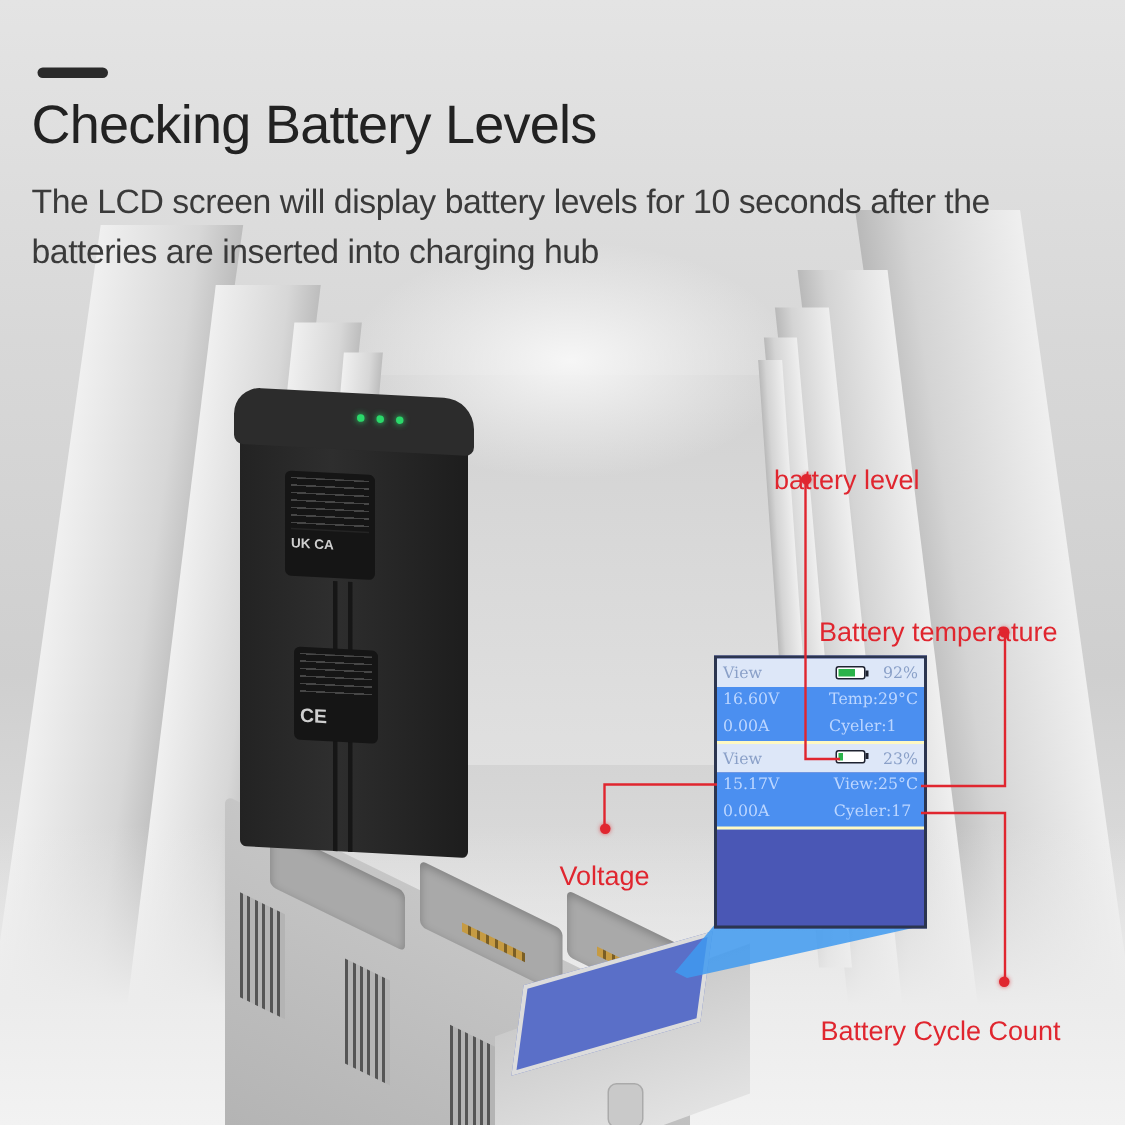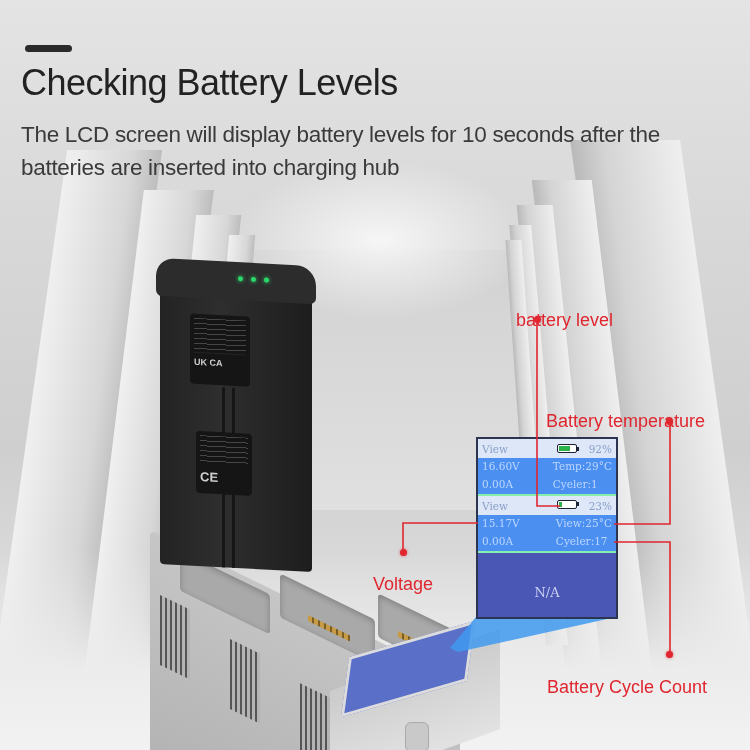--- a/index.html
+++ b/index.html
@@ -57,21 +57,21 @@
 
     .beam { position: absolute; left: 0; top: 0; width: 750px; height: 750px; pointer-events: none; }
 
     
     .lcd { position: absolute; left: 476px; top: 437px; width: 138px; height: 178px;
       border: 2px solid #2b3550; background: #4a57b5; font-family: "DejaVu Serif", serif; }
     .lcd .row-head { height: 19px; background: #dde7f8; color: #8aa0c8; font-size: 10.5px;
       display: flex; align-items: center; justify-content: space-between; padding: 0 4px; box-sizing: border-box; }
     .lcd .row-data { height: 38px; background: #4b8ff0; color: #bcd6ff; font-size: 10.5px;
       padding: 2px 4px; box-sizing: border-box; display: grid; grid-template-columns: 1fr auto;
-      row-gap: 3px; border-bottom: 2px solid #86efac; }
+      row-gap: 3px; border-bottom: 2px solid #fef9c3; }
     .lcd .batt-ico { display: inline-flex; align-items: center; margin-right: 10px; }
     .lcd .batt-body { width: 20px; height: 9px; border: 1.5px solid #1e2230; border-radius: 2px;
       background: #fff; position: relative; box-sizing: border-box; }
     .lcd .batt-fill { position: absolute; left: 1px; top: 1px; bottom: 1px; background: #2bb34a; }
     .lcd .batt-tip { width: 2px; height: 4px; background: #1e2230; }
     .lcd .pct { color: #8aa0c8; }
     .lcd .empty { height: 79px; display: flex; align-items: center; justify-content: center;
       color: #c8cff0; font-size: 13px; }
 
     
@@ -171,23 +171,20 @@
       </span>
       <span class="pct">23%</span>
     </span>
   </div>
   <div class="row-data">
     <span>15.17V</span>
     <span>View:25°C</span>
     <span>0.00A</span>
     <span>Cyeler:17</span>
   </div>
-  <div class="empty">
-    <span>N/A</span>
-  </div>
 </div>
 
 <svg class="lines" viewBox="0 0 750 750">
   <g stroke="#e0262f" stroke-width="1.6" fill="none">
 
     <polyline points="537,320 537,506 560,506"></polyline>
 
     <polyline points="670,422 670,524 614,524"></polyline>
 
     <polyline points="403,552 403,523 478,523"></polyline>

